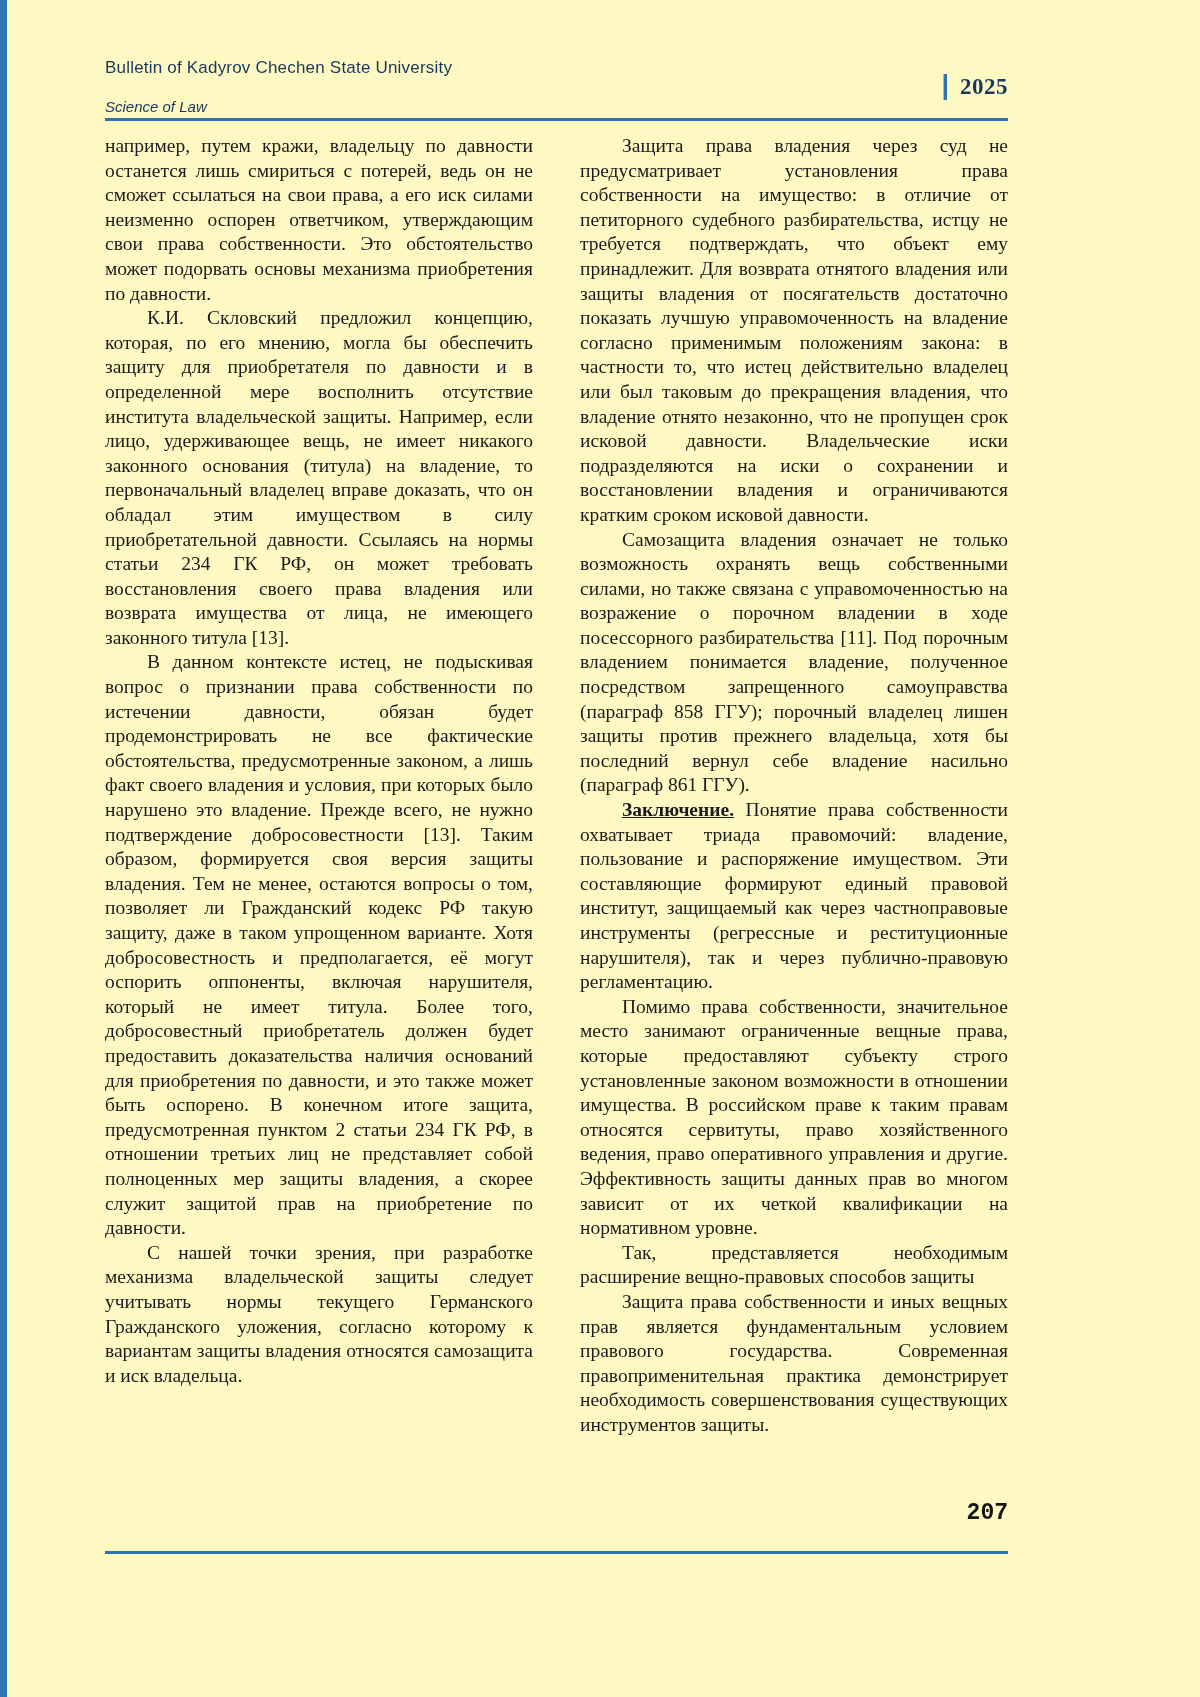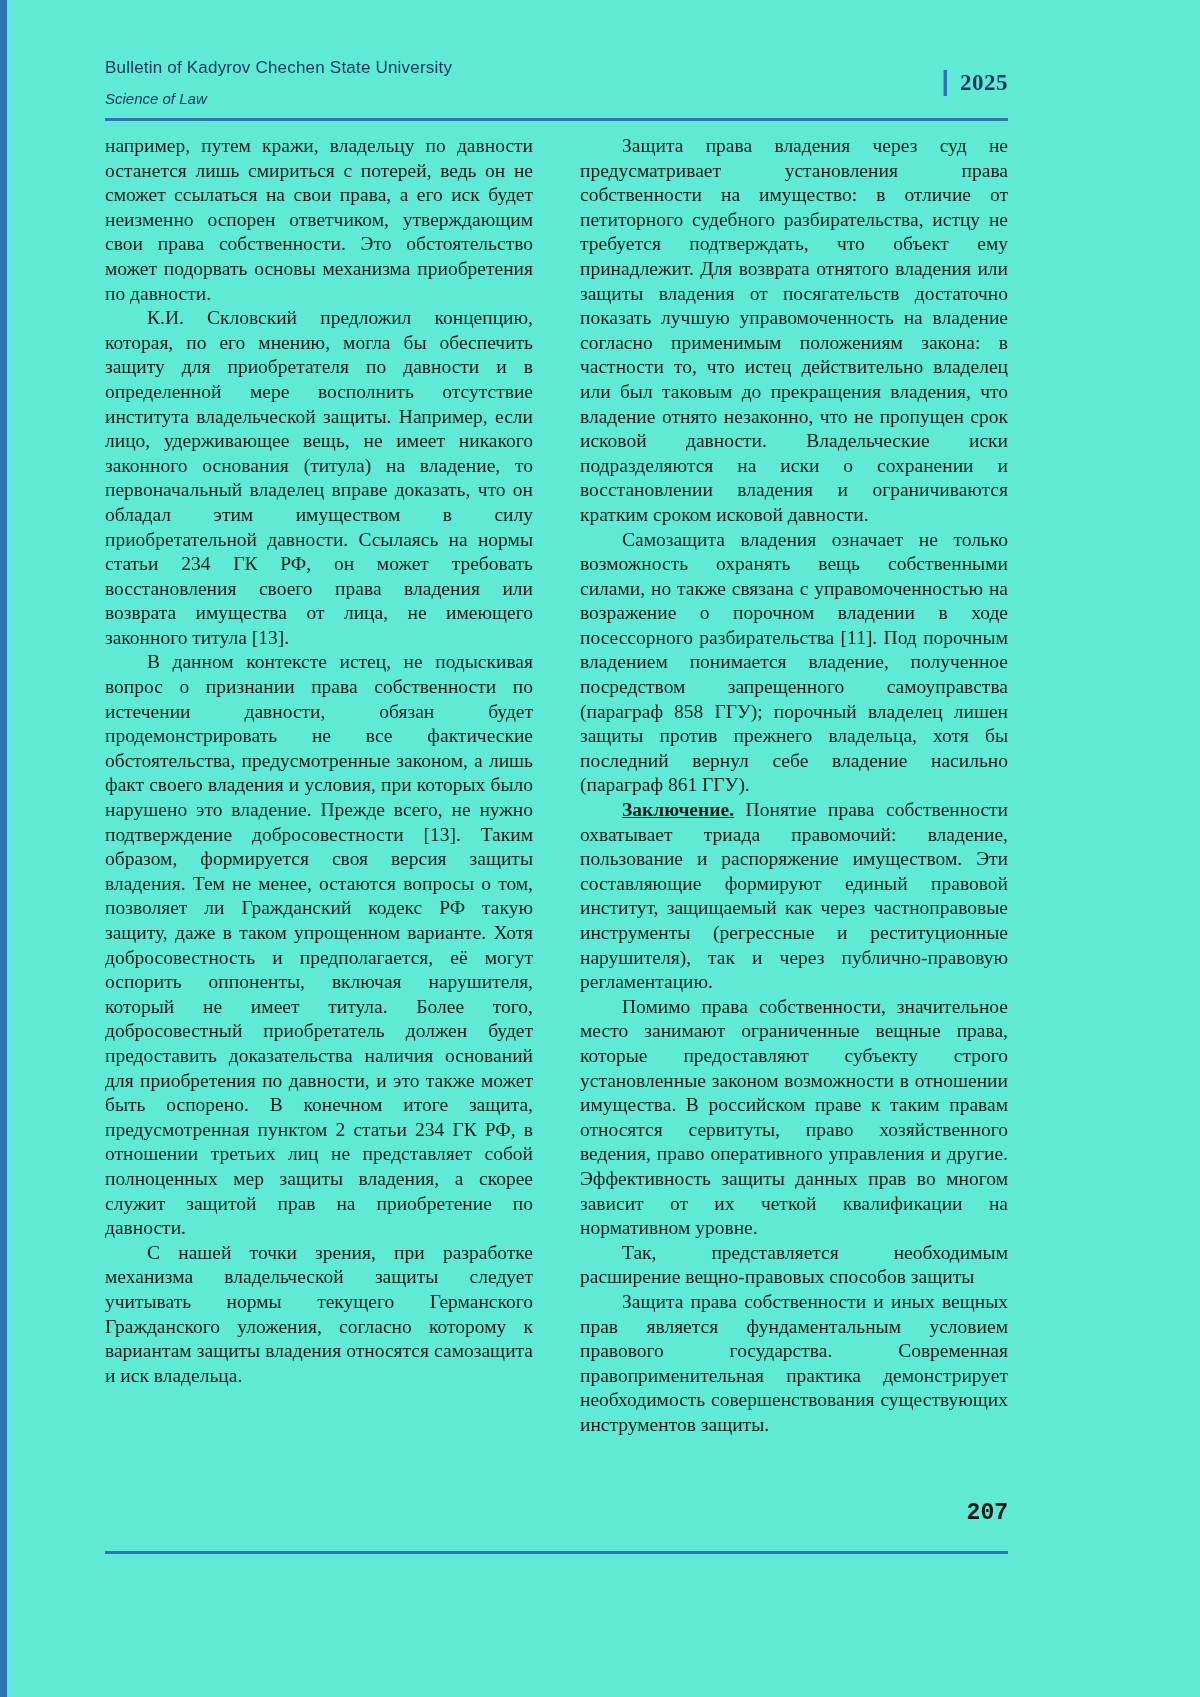--- a/index.html
+++ b/index.html
@@ -2,42 +2,42 @@
 <html lang="ru" style="--accent: #2e74b5; --header-text: #17375e; --body-text: #1b1b1b;"><head>
 <meta charset="utf-8">
 <style>
   * { margin: 0; padding: 0; box-sizing: border-box; }
   html, body { background: #e9e9e9; }
   .page {
     position: relative;
     width: 1200px;
     height: 1697px;
     margin: 0 auto;
-    background: #5eead4;
+    background: #fef9c3;
     overflow: hidden;
     font-family: "Liberation Serif", serif;
   }
   .accent-bar {
     position: absolute;
     left: 0; top: 0;
     width: 7px; height: 1697px;
     background: var(--accent, #2e74b5);
   }
   .header {
     position: absolute;
     left: 105px; top: 58px;
     width: 903px;
     display: flex;
     justify-content: space-between;
     align-items: center;
     font-family: "Liberation Sans", sans-serif;
     color: var(--header-text, #17375e);
   }
   .journal-title { font-size: 17px; font-weight: normal; letter-spacing: 0.2px; }
-  .journal-subtitle { font-size: 15px; font-style: italic; margin-top: 12px; }
+  .journal-subtitle { font-size: 15px; font-style: italic; margin-top: 20px; }
   .header-right { display: flex; align-items: center; gap: 11px; }
   .year-sep { color: var(--accent, #2e74b5); font-weight: bold; font-size: 27px; line-height: 1; transform: translateY(-1px); }
   .year { font-size: 23px; font-weight: bold; letter-spacing: 0.5px; font-family: Liberation Serif, serif; }
   .rule {
     position: absolute;
     left: 105px;
     width: 903px;
     height: 3px;
     background: var(--accent, #2e74b5);
   }
@@ -86,21 +86,21 @@
     <div class="header-right">
       <span class="year-sep">|</span>
       <span class="year">2025</span>
     </div>
   </header>
 
   <div class="rule rule-top"></div>
 
   <main class="columns">
     <section class="col" lang="ru">
-      <p class="para no-indent">например, путем кражи, владельцу по давности останется лишь смириться с потерей, ведь он не сможет ссылаться на свои права, а его иск будет неизменно оспорен ответчиком, утверждающим свои права собственности. Это обстоятельство может подорвать основы механизма приобретения по давности.</p>
+      <p class="para no-indent">например, путем кражи, владельцу по давности останется лишь смириться с потерей, ведь он не сможет ссылаться на свои права, а его иск силами неизменно оспорен ответчиком, утверждающим свои права собственности. Это обстоятельство может подорвать основы механизма приобретения по давности.</p>
       <p class="para">К.И. Скловский предложил концепцию, которая, по его мнению, могла бы обеспечить защиту для приобретателя по давности и в определенной мере восполнить отсутствие института владельческой защиты. Например, если лицо, удерживающее вещь, не имеет никакого законного основания (титула) на владение, то первоначальный владелец вправе доказать, что он обладал этим имуществом в силу приобретательной давности. Ссылаясь на нормы статьи 234 ГК РФ, он может требовать восстановления своего права владения или возврата имущества от лица, не имеющего законного титула [13].</p>
       <p class="para">В данном контексте истец, не подыскивая вопрос о признании права собственности по истечении давности, обязан будет продемонстрировать не все фактические обстоятельства, предусмотренные законом, а лишь факт своего владения и условия, при которых было нарушено это владение. Прежде всего, не нужно подтверждение добросовестности [13]. Таким образом, формируется своя версия защиты владения. Тем не менее, остаются вопросы о том, позволяет ли Гражданский кодекс РФ такую защиту, даже в таком упрощенном варианте. Хотя добросовестность и предполагается, её могут оспорить оппоненты, включая нарушителя, который не имеет титула. Более того, добросовестный приобретатель должен будет предоставить доказательства наличия оснований для приобретения по давности, и это также может быть оспорено. В конечном итоге защита, предусмотренная пунктом 2 статьи 234 ГК РФ, в отношении третьих лиц не представляет собой полноценных мер защиты владения, а скорее служит защитой прав на приобретение по давности.</p>
       <p class="para">С нашей точки зрения, при разработке механизма владельческой защиты следует учитывать нормы текущего Германского Гражданского уложения, согласно которому к вариантам защиты владения относятся самозащита и иск владельца.</p>
     </section>
     <section class="col" lang="ru">
       <p class="para">Защита права владения через суд не предусматривает установления права собственности на имущество: в отличие от петиторного судебного разбирательства, истцу не требуется подтверждать, что объект ему принадлежит. Для возврата отнятого владения или защиты владения от посягательств достаточно показать лучшую управомоченность на владение согласно применимым положениям закона: в частности то, что истец действительно владелец или был таковым до прекращения владения, что владение отнято незаконно, что не пропущен срок исковой давности. Владельческие иски подразделяются на иски о сохранении и восстановлении владения и ограничиваются кратким сроком исковой давности.</p>
       <p class="para">Самозащита владения означает не только возможность охранять вещь собственными силами, но также связана с управомоченностью на возражение о порочном владении в ходе посессорного разбирательства [11]. Под порочным владением понимается владение, полученное посредством запрещенного самоуправства (параграф 858 ГГУ); порочный владелец лишен защиты против прежнего владельца, хотя бы последний вернул себе владение насильно (параграф 861 ГГУ).</p>
       <p class="para">
         <strong class="lead">Заключение.</strong>
         <span>Понятие права собственности охватывает триада правомочий: владение, пользование и распоряжение имуществом. Эти составляющие формируют единый правовой институт, защищаемый как через частноправовые инструменты (регрессные и реституционные нарушителя), так и через публично-правовую регламентацию.</span>

